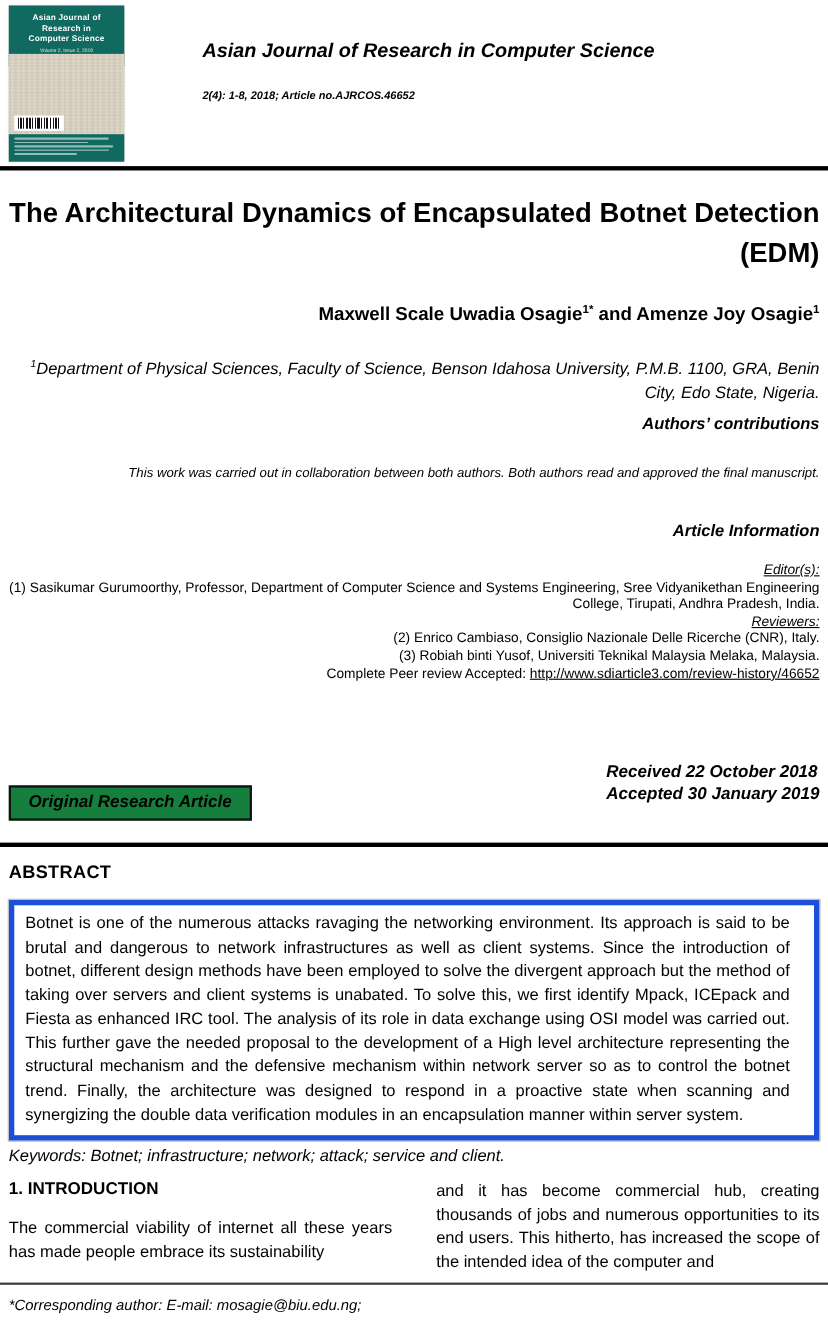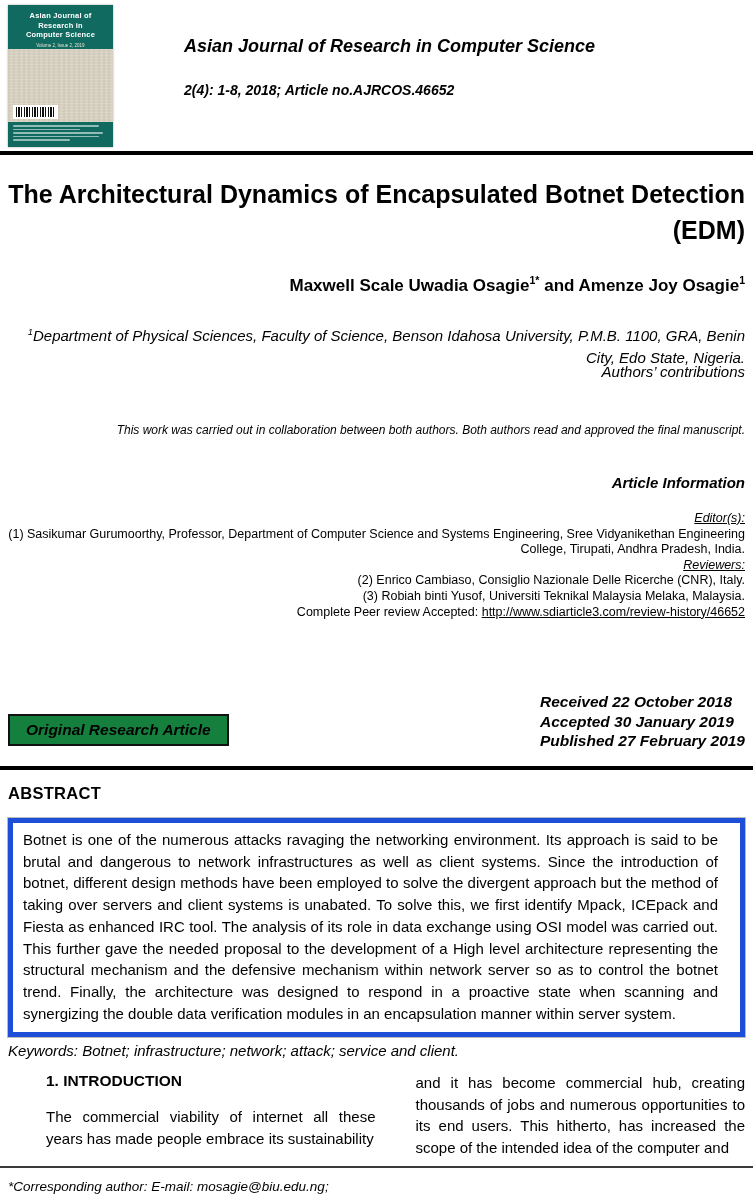--- a/index.html
+++ b/index.html
@@ -63,40 +63,40 @@
   .cover-line.w95 { width: 95%; }
   .cover-line.w60 { width: 60%; }
 
   
   .journal-name {
     position: absolute; left: 184px; top: 36px;
     font-size: 18px; font-weight: bold; font-style: italic;
   }
   .journal-citation {
     position: absolute; left: 184px; top: 82px;
-    font-size: 14px; font-weight: bold; font-style: italic;
+    font-size: 10px; font-weight: bold; font-style: italic;
   }
   .rule-thick {
     position: absolute; left: 0; right: 0;
     height: 4px; background: #000;
   }
   .rule-1 { top: 151px; }
   .rule-2 { top: 766px; }
 
   
   .right-block { position: absolute; left: 8px; right: 8px; text-align: right; }
 
   .article-title {
     top: 176px;
     font-size: 25px; font-weight: bold; line-height: 36px;
   }
   .authors { top: 276px; font-size: 17px; font-weight: bold; }
   sup { font-size: 62%; vertical-align: super; line-height: 0; }
   .affiliation { top: 325px; font-size: 15px; font-style: italic; line-height: 21.5px; }
-  .contrib-head { top: 363px; font-size: 15px; font-weight: normal; font-style: italic; }
+  .contrib-head { top: 377px; font-size: 15px; font-weight: bold; font-style: italic; }
   .contrib-text { top: 420px; font-size: 12px; font-style: italic; line-height: 21.5px; }
   .info-head { top: 474px; font-size: 15px; font-weight: bold; font-style: italic; }
   .info-block { top: 511px; font-size: 12.5px; line-height: 15.6px; }
   .info-label { font-style: italic; text-decoration: underline; }
   .peer-url { text-decoration: underline; }
 
   .badge {
     position: absolute; left: 8px; top: 714px;
     border: 2px solid #111;
     padding: 5px 16px;
@@ -123,21 +123,21 @@
     text-align: justify;
   }
   .keywords {
     position: absolute; left: 8px; right: 8px; top: 1042px;
     font-size: 15px; font-style: italic;
   }
 
   
   .columns {
     position: absolute; left: 8px; right: 8px; top: 1072px;
-    display: flex; gap: 40px; margin-left: 38px;
+    display: flex; gap: 40px;
   }
   .col { width: 50%; }
   .intro-head { font-size: 15.5px; font-weight: bold; margin-bottom: 16px; }
   .col p { font-size: 15px; line-height: 21.5px; text-align: justify; }
 
   
   .footer-rule {
     position: absolute; left: 0; right: 0; top: 1166px;
     height: 2px; background: #3a3a3a;
   }
@@ -193,21 +193,20 @@
     <div class="info-label">Reviewers:</div>
     <div>(2) Enrico Cambiaso, Consiglio Nazionale Delle Ricerche (CNR), Italy.</div>
     <div>(3) Robiah binti Yusof, Universiti Teknikal Malaysia Melaka, Malaysia.</div>
     <div><span>Complete Peer review Accepted: </span><span class="peer-url">http://www.sdiarticle3.com/review-history/46652</span></div>
   </div>
 
   <div class="badge">Original Research Article</div>
   <div class="dates">
     <div>Received 22 October 2018</div>
     <div>Accepted 30 January 2019</div>
-    <div>Published 27 February 2019</div>
   </div>
 
   <div class="rule-thick rule-2"></div>
 
   <div class="abstract-head">ABSTRACT</div>
   <div class="abstract-box">Botnet is one of the numerous attacks ravaging the networking environment. Its approach is said to be brutal and dangerous to network infrastructures as well as client systems. Since the introduction of botnet, different design methods have been employed to solve the divergent approach but the method of taking over servers and client systems is unabated. To solve this, we first identify Mpack, ICEpack and Fiesta as enhanced IRC tool. The analysis of its role in data exchange using OSI model was carried out. This further gave the needed proposal to the development of a High level architecture representing the structural mechanism and the defensive mechanism within network server so as to control the botnet trend. Finally, the architecture was designed to respond in a proactive state when scanning and synergizing the double data verification modules in an encapsulation manner within server system.</div>
 
   <div class="keywords">Keywords: Botnet; infrastructure; network; attack; service and client.</div>
 
   <div class="columns">

